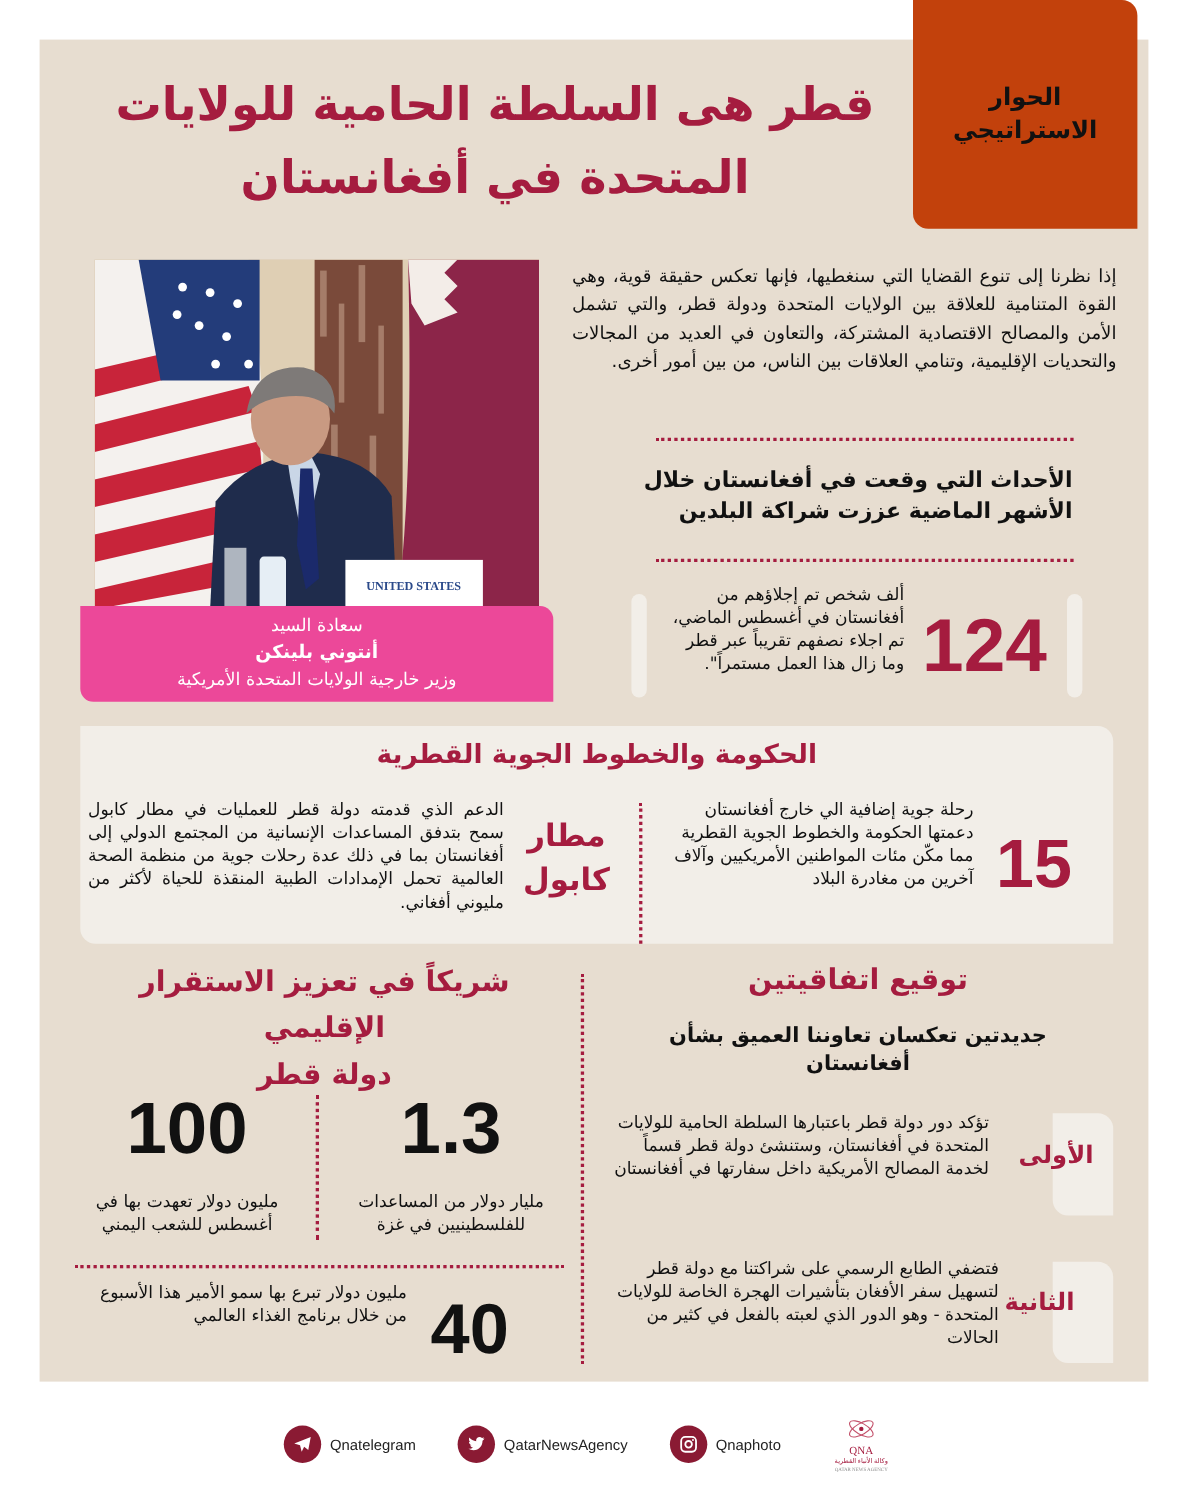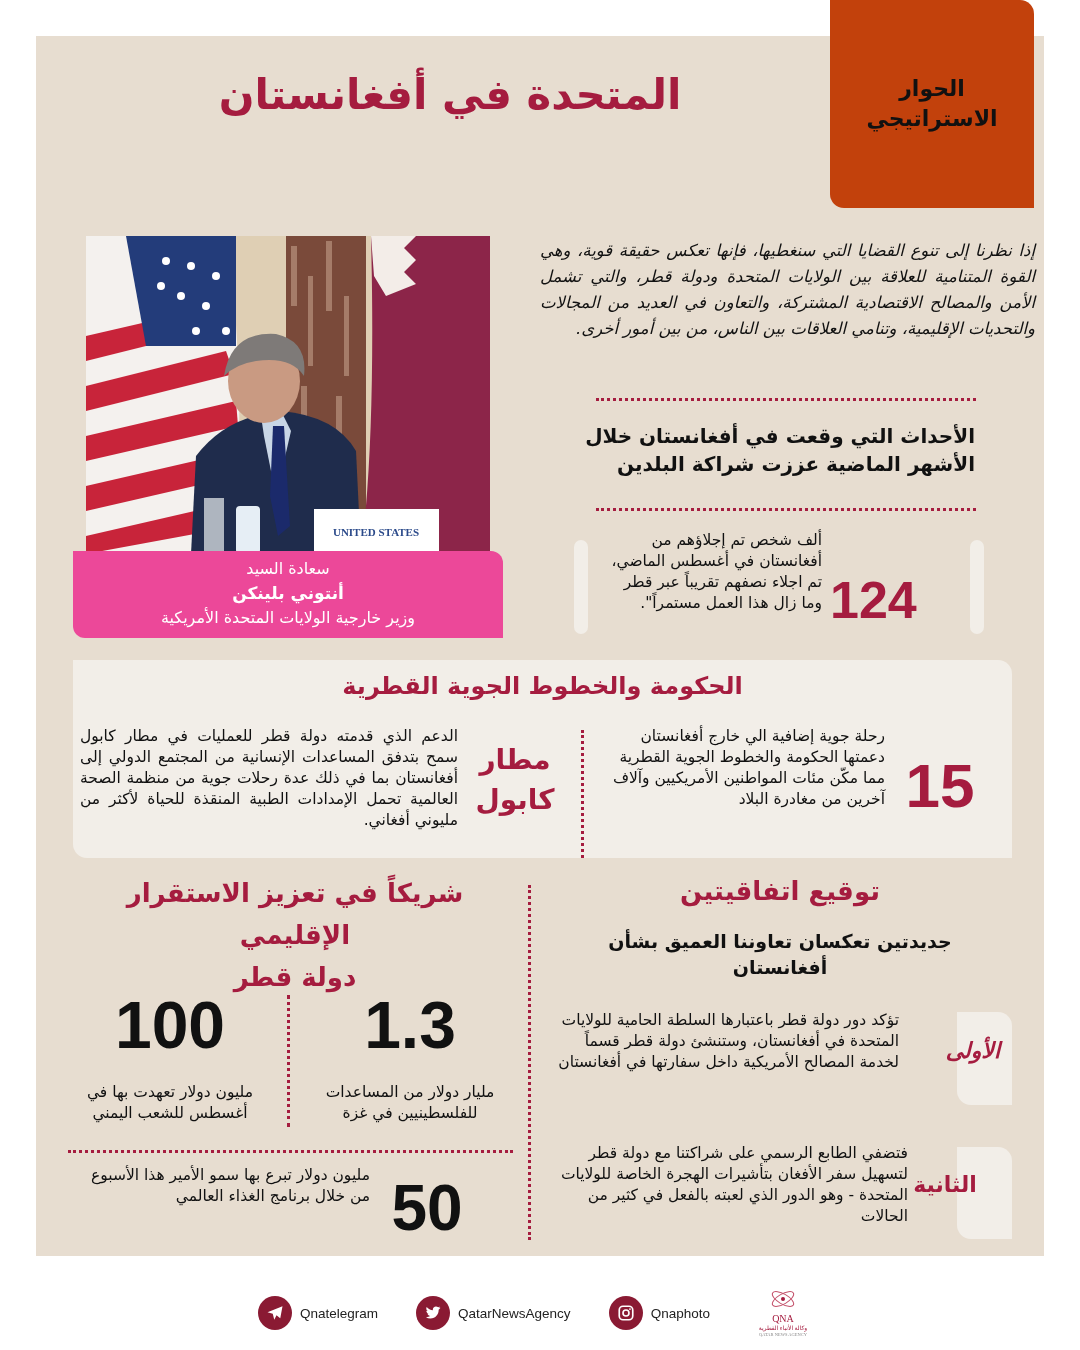--- a/index.html
+++ b/index.html
@@ -5,21 +5,21 @@
   * { box-sizing: border-box; margin: 0; padding: 0; }
   html, body { width: 1080px; height: 1350px; background: #ffffff; overflow: hidden; }
   body { position: relative; font-family: "DejaVu Sans", sans-serif; color: #111; }
   .abs { position: absolute; }
   .rtl { direction: rtl; }
   .main-panel { left: 36px; top: 36px; width: 1008px; height: 1220px; background: #e7ddd0; }
   .light { background: #f2eee8; }
   .top-tab { left: 830px; top: 0; width: 204px; height: 208px; border-radius: 0 14px 0 14px; background: #c2410c; display:flex; align-items:center; justify-content:center; text-align:center; }
   .top-tab .t { font-weight: 700; font-size: 22px; line-height: 30px; color: #111; }
   .headline { left: 80px; top: 62px; width: 740px; text-align: center; font-weight: 700; font-size: 42px; line-height: 66px; color: #a51c3f; }
-  .intro { left: 540px; top: 238px; width: 495px; font-size: 16.5px; line-height: 26px; text-align: justify; text-align-last: right; font-style: italic; }
+  .intro { left: 520px; top: 238px; width: 495px; font-size: 16.5px; line-height: 26px; text-align: justify; text-align-last: right; }
   .dots-h { height: 0; border-top: 3px dotted #a51c3f; }
   .dots-v { width: 0; border-left: 3px dotted #a51c3f; }
   .sub-head { left: 560px; top: 422px; width: 415px; text-align: right; font-weight: 700; font-size: 20px; line-height: 28px; }
   .photo { left: 86px; top: 236px; width: 404px; height: 318px; overflow: hidden; background: #d9c7ab; }
   .caption { left: 73px; top: 551px; width: 430px; height: 87px; background: #ec4899; border-radius: 0 12px 0 12px; color: #fff; text-align: center; padding-top: 6px; }
   .caption .l1 { font-size: 16px; line-height: 24px; }
   .caption .l2 { font-size: 17px; font-weight: 700; line-height: 24px; }
   .caption .l3 { font-size: 16px; line-height: 26px; }
   .bar { background: #f2eee8; border-radius: 8px; }
   .big-num { font-family: "Liberation Sans", sans-serif; font-weight: 700; color: #a51c3f; }
@@ -37,20 +37,21 @@
 
 <div class="abs main-panel"></div>
 
 <div class="abs top-tab rtl">
   <div>
     <div class="t">الحوار الاستراتيجي</div>
   </div>
 </div>
 
 <div class="abs headline rtl">
+  <div>قطر هى السلطة الحامية للولايات</div>
   <div>المتحدة في أفغانستان</div>
 </div>
 
 <div class="abs photo">
   <svg width="404" height="318" viewBox="0 0 404 318">
     <rect width="404" height="318" fill="#dfcfb4"></rect>
 
     <rect x="200" y="0" width="80" height="318" fill="#7a4a3a"></rect>
     <g fill="#c9a690" opacity="0.55">
       <rect x="205" y="10" width="6" height="60"></rect>
@@ -105,21 +106,21 @@
 </div>
 
 <div class="abs intro rtl">إذا نظرنا إلى تنوع القضايا التي سنغطيها، فإنها تعكس حقيقة قوية، وهي القوة المتنامية للعلاقة بين الولايات المتحدة ودولة قطر، والتي تشمل الأمن والمصالح الاقتصادية المشتركة، والتعاون في العديد من المجالات والتحديات الإقليمية، وتنامي العلاقات بين الناس، من بين أمور أخرى.</div>
 
 <div class="abs dots-h" style="left:596px; top:398px; width:380px;"></div>
 <div class="abs sub-head rtl">الأحداث التي وقعت في أفغانستان خلال الأشهر الماضية عززت شراكة البلدين</div>
 <div class="abs dots-h" style="left:596px; top:508px; width:380px;"></div>
 
 <div class="abs bar" style="left:574px; top:540px; width:14px; height:94px;"></div>
 <div class="abs bar" style="left:970px; top:540px; width:14px; height:94px;"></div>
-<div class="abs big-num" style="left:830px; top:560px; width:130px; font-size:52px; line-height:80px; ">124</div>
+<div class="abs big-num" style="left:830px; top:547px; width:130px; font-size:68px; line-height:80px; text-align:center;">124</div>
 <div class="abs stat-text rtl" style="left:600px; top:530px; width:222px;">ألف شخص تم إجلاؤهم من أفغانستان في أغسطس الماضي، تم اجلاء نصفهم تقريباً عبر قطر وما زال هذا العمل مستمراً".</div>
 
 <div class="abs light gov-panel"></div>
 <div class="abs gov-title rtl">الحكومة والخطوط الجوية القطرية</div>
 <div class="abs dots-v" style="left:581px; top:730px; height:128px;"></div>
 
 <div class="abs big-num" style="left:895px; top:748px; width:90px; font-size:62px; line-height:76px; text-align:center;">15</div>
 <div class="abs stat-text rtl" style="left:597px; top:726px; width:288px;">رحلة جوية إضافية الي خارج أفغانستان دعمتها الحكومة والخطوط الجوية القطرية مما مكّن مئات المواطنين الأمريكيين وآلاف آخرين من مغادرة البلاد</div>
 
 <div class="abs rtl" style="left:470px; top:740px; width:90px; text-align:center; font-weight:700; font-size:28px; line-height:40px; color:#a51c3f;">
@@ -127,21 +128,21 @@
   <div>كابول</div>
 </div>
 <div class="abs stat-text rtl" style="left:80px; top:726px; width:378px; text-align:justify; text-align-last:right;">الدعم الذي قدمته دولة قطر للعمليات في مطار كابول سمح بتدفق المساعدات الإنسانية من المجتمع الدولي إلى أفغانستان بما في ذلك عدة رحلات جوية من منظمة الصحة العالمية تحمل الإمدادات الطبية المنقذة للحياة لأكثر من مليوني أفغاني.</div>
 
 <div class="abs dots-v" style="left:528px; top:885px; height:355px;"></div>
 
 <div class="abs sec-title rtl" style="left:600px; top:872px; width:360px;">توقيع اتفاقيتين</div>
 <div class="abs rtl" style="left:590px; top:928px; width:380px; text-align:center; font-weight:700; font-size:19px; line-height:26px;">جديدتين تعكسان تعاوننا العميق بشأن أفغانستان</div>
 
 <div class="abs label-tab" style="left:957px; top:1012px; width:55px; height:93px;"></div>
-<div class="abs ord rtl" style="left:920px; top:1038px; width:80px; font-style:italic;">الأولى</div>
+<div class="abs ord rtl" style="left:920px; top:1038px; width:80px; text-align:center;">الأولى</div>
 <div class="abs stat-text rtl" style="left:551px; top:1010px; width:348px;">تؤكد دور دولة قطر باعتبارها السلطة الحامية للولايات المتحدة في أفغانستان، وستنشئ دولة قطر قسماً لخدمة المصالح الأمريكية داخل سفارتها في أفغانستان</div>
 
 <div class="abs label-tab" style="left:957px; top:1147px; width:55px; height:92px;"></div>
 <div class="abs ord rtl" style="left:903px; top:1172px; width:84px; text-align:center;">الثانية</div>
 <div class="abs stat-text rtl" style="left:555px; top:1143px; width:353px;">فتضفي الطابع الرسمي على شراكتنا مع دولة قطر لتسهيل سفر الأفغان بتأشيرات الهجرة الخاصة للولايات المتحدة - وهو الدور الذي لعبته بالفعل في كثير من الحالات</div>
 
 <div class="abs sec-title rtl" style="left:70px; top:872px; width:450px; line-height:42px;">
   <div>شريكاً في تعزيز الاستقرار الإقليمي</div>
   <div>دولة قطر</div>
 </div>
@@ -149,21 +150,21 @@
 <div class="abs dots-v" style="left:287px; top:995px; height:132px;"></div>
 
 <div class="abs big-num" style="left:300px; top:986px; width:220px; font-size:66px; line-height:78px; text-align:center; color:#111;">1.3</div>
 <div class="abs stat-text rtl" style="left:300px; top:1082px; width:220px; text-align:center;">مليار دولار من المساعدات للفلسطينيين في غزة</div>
 
 <div class="abs big-num" style="left:60px; top:986px; width:220px; font-size:66px; line-height:78px; text-align:center; color:#111;">100</div>
 <div class="abs stat-text rtl" style="left:60px; top:1082px; width:220px; text-align:center;">مليون دولار تعهدت بها في أغسطس للشعب اليمني</div>
 
 <div class="abs dots-h" style="left:68px; top:1150px; width:445px;"></div>
 
-<div class="abs big-num" style="left:382px; top:1170px; width:90px; font-size:64px; line-height:76px; text-align:center; color:#111;">50</div>
+<div class="abs big-num" style="left:382px; top:1170px; width:90px; font-size:64px; line-height:76px; text-align:center; color:#111;">40</div>
 <div class="abs stat-text rtl" style="left:80px; top:1165px; width:290px;">مليون دولار تبرع بها سمو الأمير هذا الأسبوع من خلال برنامج الغذاء العالمي</div>
 
 <div class="abs" style="left:258px; top:1293px; width:560px; height:40px; display:flex; align-items:center; justify-content:space-between;">
   <div class="footer-item">
     <div class="soc-icon">
       <svg width="18" height="18" viewBox="0 0 24 24">
           <path d="M22 3 L2 11 L9 13 L11 21 L14 15 L19 19 Z" fill="#fff"></path>
         </svg>
     </div>
     <span>Qnatelegram</span>

